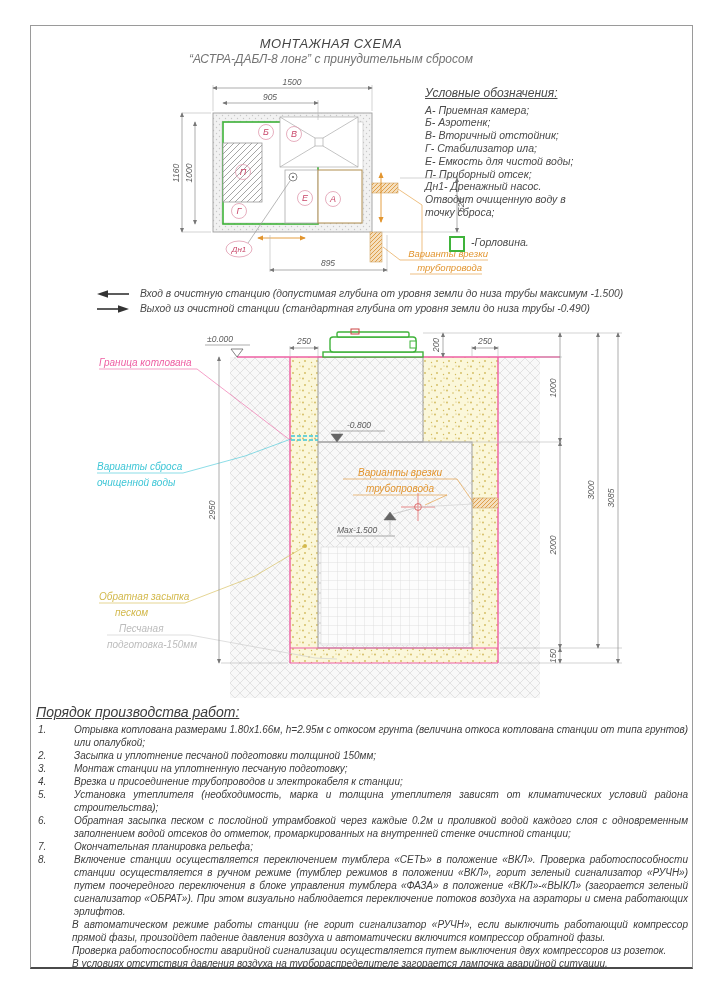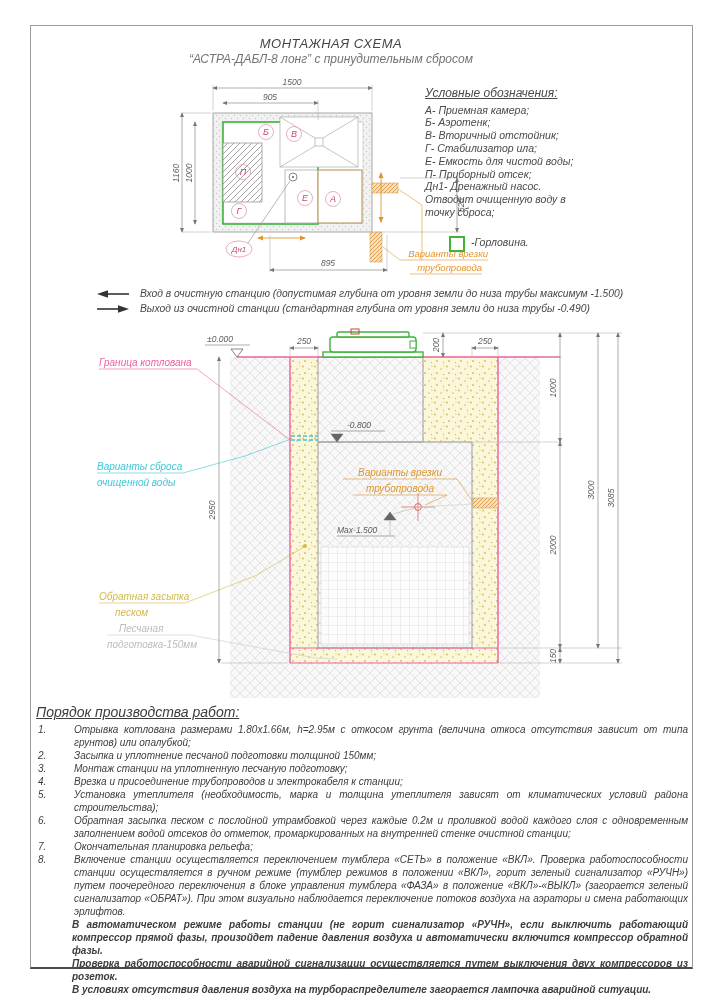--- a/index.html
+++ b/index.html
@@ -16,21 +16,21 @@
   .legend .neck-row{display:flex;align-items:flex-start;margin-top:17px;padding-left:24px;}
   .legend .neck-sq{width:12px;height:12px;border:2px solid #3fb33a;margin-right:6px;flex:0 0 auto;}
   .ionotes{position:absolute;left:96px;top:288px;font-size:10.3px;color:#474747;}
   .io-row{display:flex;align-items:center;margin-bottom:4px;white-space:nowrap;}
   .io-row svg{margin-right:10px;flex:0 0 auto;}
   .workorder{position:absolute;left:36px;top:703px;width:652px;font-size:10px;line-height:1.3;color:#3d3d3d;}
   .wo-title{text-decoration:underline;font-size:14px;margin-bottom:2px;}
   .wo-row{display:flex;}
   .wo-num{width:36px;flex:0 0 auto;padding-left:2px;}
   .wo-text{flex:1;text-align:justify;}
-  .wo-par{margin-left:36px;text-align:justify;font-weight:bold;}
+  .wo-par{margin-left:36px;text-align:justify;}
   svg text{font-family:"Liberation Sans",sans-serif;font-style:italic;}
   .dimt{font-size:8.5px;fill:#5c5c5c;}
   .dimln{stroke:#8a8a8a;stroke-width:.7;}
   .extln{stroke:#b5b5b5;stroke-width:.6;}
   .wallln{stroke:#9e9e9e;stroke-width:1;fill:none;}
 </style>
 </head>
 <body>
 
 <div class="sheet"></div>
@@ -325,21 +325,21 @@
     <line class="extln" x1="136" y1="335" x2="203" y2="335"></line>
     <line class="dimln" x1="134" y1="29" x2="134" y2="335" marker-start="url(#s-arr)" marker-end="url(#s-arr)"></line>
     <text class="dimt" x="130" y="182" text-anchor="middle" transform="rotate(-90,130,182)">2950</text>
   </g>
 </svg>
 
 <div class="workorder">
   <div class="wo-title">Порядок производства работ:</div>
   <div class="wo-row">
     <span class="wo-num">1.</span>
-    <span class="wo-text">Отрывка котлована размерами 1.80х1.66м, h=2.95м с откосом грунта (величина откоса отсутствия зависит от типа грунтов) или опалубкой;</span>
+    <span class="wo-text">Отрывка котлована размерами 1.80х1.66м, h=2.95м с откосом грунта (величина откоса котлована станции от типа грунтов) или опалубкой;</span>
   </div>
   <div class="wo-row">
     <span class="wo-num">2.</span>
     <span class="wo-text">Засыпка и уплотнение песчаной подготовки толщиной 150мм;</span>
   </div>
   <div class="wo-row">
     <span class="wo-num">3.</span>
     <span class="wo-text">Монтаж станции на уплотненную песчаную подготовку;</span>
   </div>
   <div class="wo-row">

